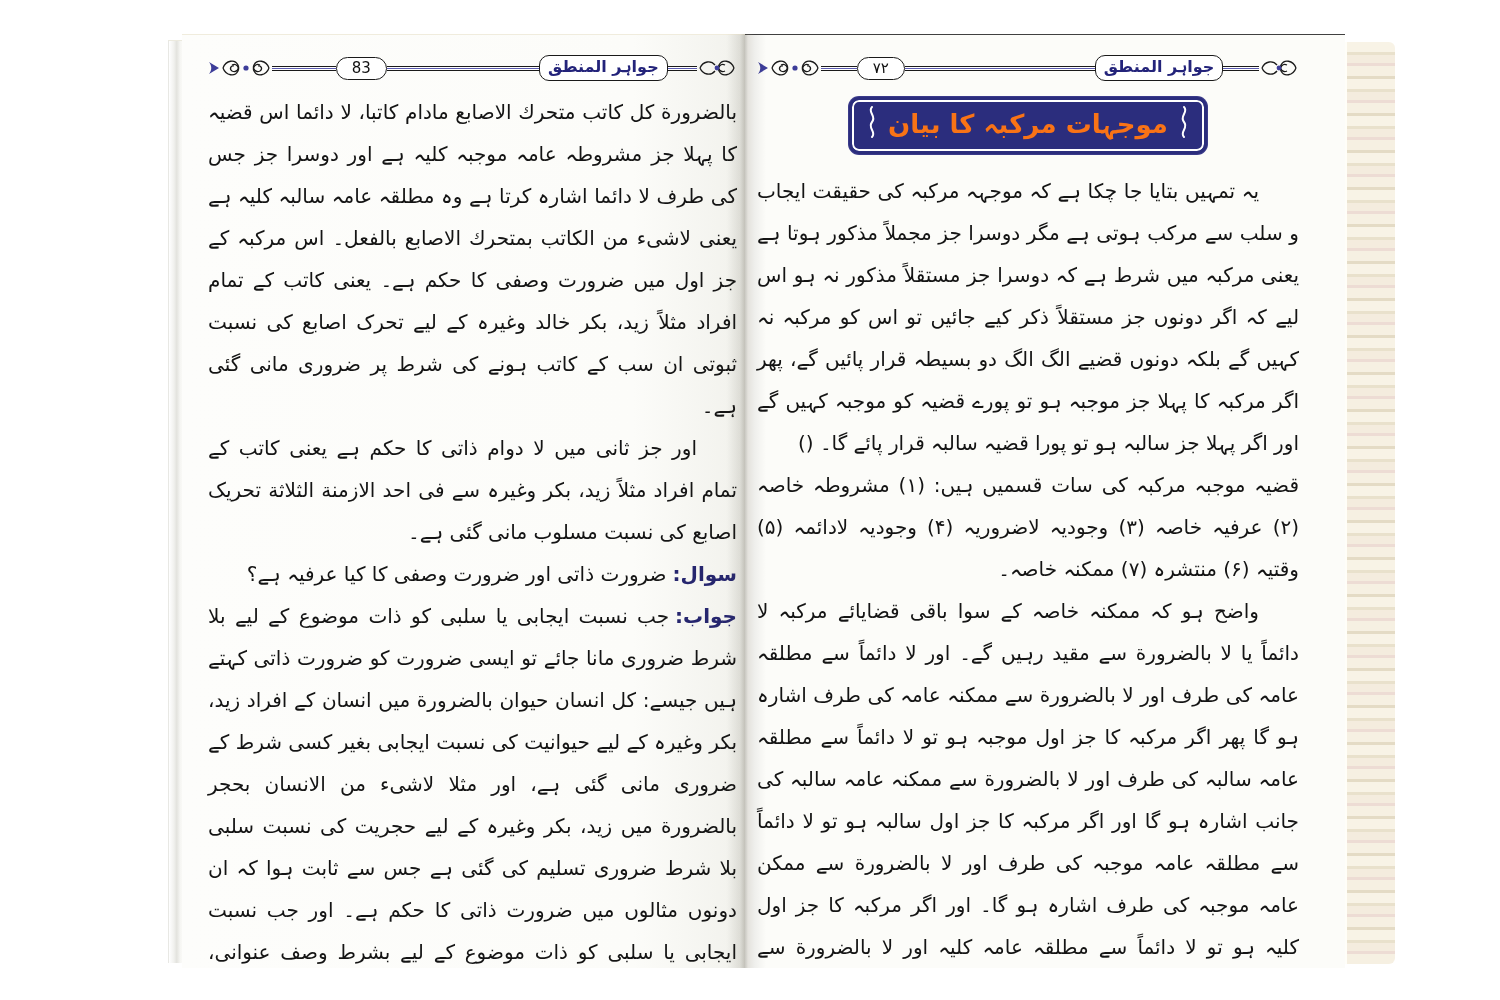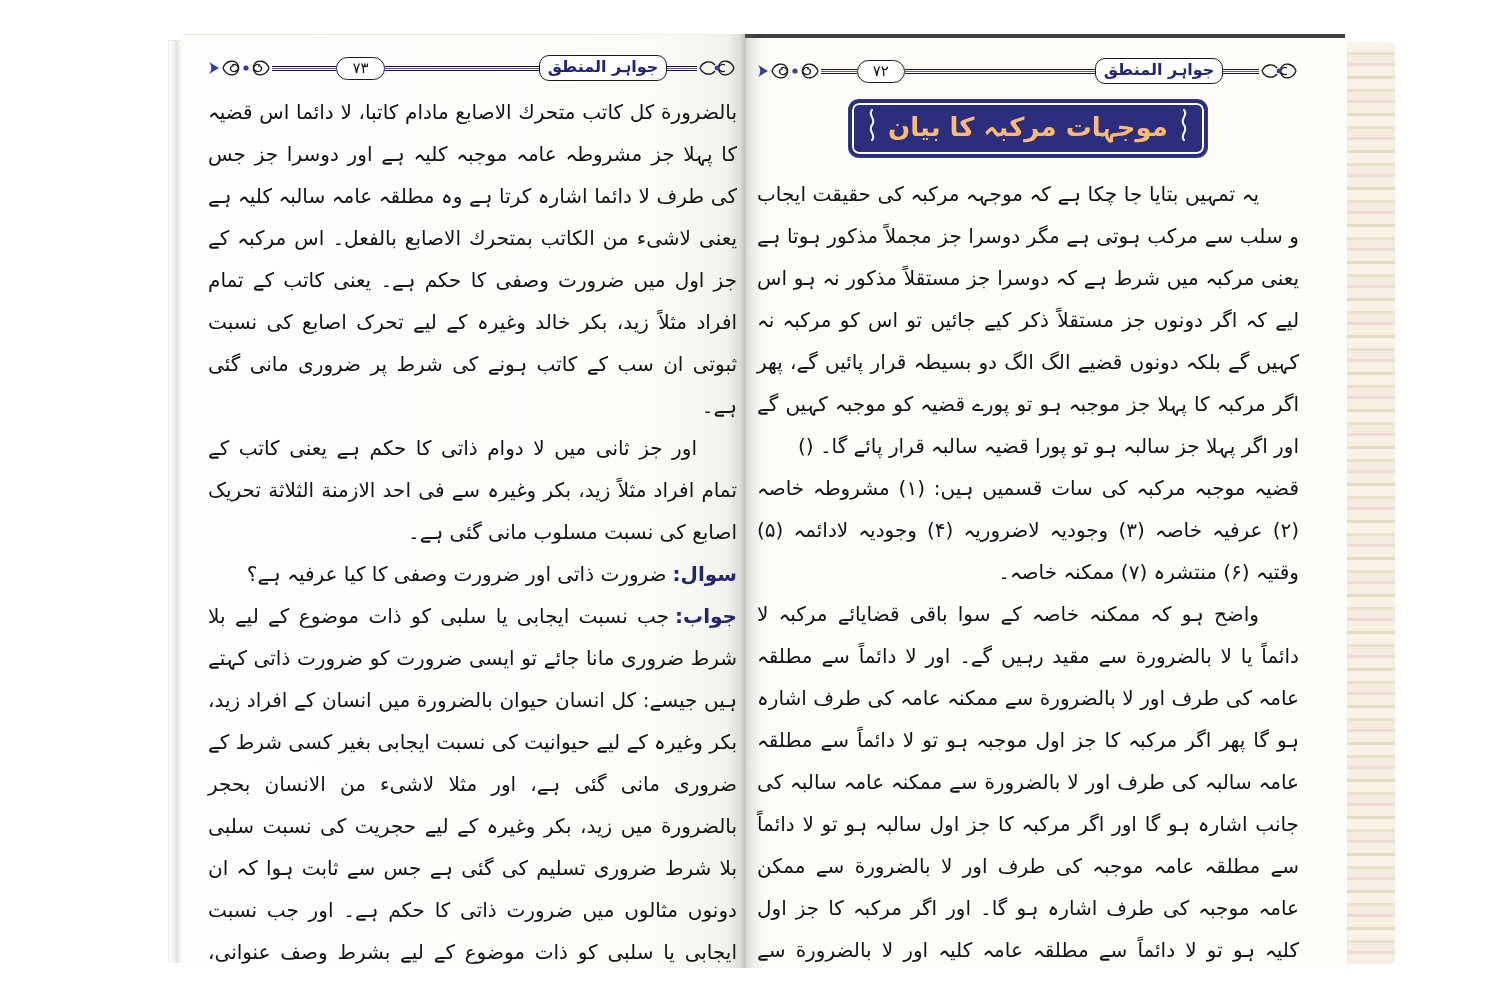--- a/index.html
+++ b/index.html
@@ -10,21 +10,21 @@
 
   
   .left-edge{position:absolute;left:0;top:6px;width:14px;height:922px;
     background:linear-gradient(90deg,#ffffff 0%,#f1f1ee 35%,#e3e3de 55%,#f6f6f3 80%,#fbfbf8 100%);
     border-left:1px solid #e8e8e4;border-top:1px solid #eceade;}
 
   .page{position:absolute;top:0;height:934px;background:#fcfcf9;display:flex;flex-direction:column;overflow:hidden;}
   .page-left{left:14px;width:563px;background:linear-gradient(90deg,#fdfdfb 0%,#fcfcf9 80%,#f3f3ee 97%,#e9e9e3 100%);
     padding:0 8px 0 26px;box-sizing:border-box;border-top:1px solid #f0ecdd;}
   .page-right{left:577px;width:600px;background:linear-gradient(90deg,#ededе8 0%,#f3f3ee 2%,#fcfcf9 10%,#fdfdfb 100%);
-    padding:0 46px 0 12px;box-sizing:border-box;border-top:4px solid #404040;}
+    padding:0 46px 0 12px;box-sizing:border-box;border-top:1px solid #404040;}
 
   .spine{position:absolute;left:558px;top:0;width:40px;height:934px;z-index:6;pointer-events:none;
     background:linear-gradient(90deg,rgba(0,0,0,0) 0%,rgba(90,85,70,0.10) 35%,rgba(85,80,65,0.28) 49%,rgba(120,110,95,0.18) 55%,rgba(0,0,0,0.05) 72%,rgba(0,0,0,0) 100%);}
 
   .fore-edge{position:absolute;left:1177px;top:8px;width:48px;height:922px;border-radius:0 6px 6px 0;
     background:repeating-linear-gradient(180deg,#f8f3e6 0px,#f8f3e6 10px,#e9e1cc 10px,#e9e1cc 13px,#f4ecde 13px,#f4ecde 21px,#eddcd4 21px,#eddcd4 24px,#f6f0e2 24px,#f6f0e2 34px,#e4dbc5 34px,#e4dbc5 37px);
     border-left:2px solid #fffef8;}
 
   
   .orn-row{display:flex;align-items:center;flex:0 0 auto;}
@@ -33,21 +33,21 @@
   .r1{flex:0.55 1 30px;} .r2{flex:1.5 1 60px;} .r3{flex:0.25 1 14px;}
   .num-oval{flex:0 0 auto;border:1.6px solid #1a1a1a;border-radius:16px;background:#ffffff;
     padding:1px 15px 2px;font-size:15px;line-height:18px;color:#111;z-index:2;}
   .title-box{flex:0 0 auto;border:1.6px solid #1a1a1a;border-radius:10px;background:#ffffff;
     padding:2px 8px 4px;font-weight:bold;color:#23237a;font-size:16px;line-height:18px;z-index:2;}
   .orn{flex:0 0 auto;display:inline-flex;align-items:center;}
   .flip{transform:scaleX(-1);}
 
   
   .banner-wrap{display:flex;justify-content:center;flex:0 0 auto;margin:16px 0 6px;}
-  .banner{display:flex;align-items:center;gap:10px;background:#2b2d7d;color:#fdba74;
+  .banner{display:flex;align-items:center;gap:10px;background:#2b2d7d;color:#f97316;
     border:3px solid #2b2d7d;box-shadow:inset 0 0 0 2px #ffffff,0 0 0 1px #3a3a8a;
     border-radius:10px;padding:5px 14px 8px;min-width:300px;justify-content:center;}
   .banner-text{font-weight:bold;font-size:26px;line-height:30px;direction:rtl;}
 
   
   .text-block{flex:0 1 auto;direction:rtl;text-align:justify;color:#141414;
     font-size:20px;line-height:42px;margin-top:10px;}
   .text-block p{margin:0;}
   .indent{text-indent:40px;}
   .lead{color:#26266e;font-weight:bold;}
@@ -72,21 +72,21 @@
         <span class="orn">
           <svg width="52" height="22" viewBox="0 0 52 22">
             <path d="M3 11 C6 3 15 2 18 8 C20 12 16 16 12 14 C9 12 11 8 14 9" fill="none" stroke="#1a1a1a" stroke-width="1.3"></path>
             <path d="M3 11 C6 19 15 20 18 14 C20 10 16 6 12 8" fill="none" stroke="#1a1a1a" stroke-width="1.3"></path>
             <path d="M49 11 C46 3 37 2 34 8 C32 12 36 16 40 14 C43 12 41 8 38 9" fill="none" stroke="#1a1a1a" stroke-width="1.3"></path>
             <path d="M49 11 C46 19 37 20 34 14 C32 10 36 6 40 8" fill="none" stroke="#1a1a1a" stroke-width="1.3"></path>
             <circle cx="26" cy="11" r="2.6" fill="#3d3d99"></circle>
           </svg>
         </span>
         <span class="rule r1"></span>
-        <span class="num-oval"><span>۷۳</span></span>
+        <span class="num-oval"><span>83</span></span>
         <span class="rule r2"></span>
         <span class="title-box"><span>جواہر المنطق</span></span>
         <span class="rule r3"></span>
         <span class="orn flip">
           <svg width="40" height="22" viewBox="0 0 40 22">
             <path d="M3 11 C6 3 15 2 18 8 C20 12 16 16 12 14" fill="none" stroke="#1a1a1a" stroke-width="1.3"></path>
             <path d="M3 11 C6 19 15 20 18 14 C20 10 16 6 12 8" fill="none" stroke="#1a1a1a" stroke-width="1.3"></path>
             <path d="M37 11 C34 4 26 3 22 8 M37 11 C34 18 26 19 22 14" fill="none" stroke="#1a1a1a" stroke-width="1.3"></path>
             <circle cx="20" cy="11" r="2.4" fill="#3d3d99"></circle>
           </svg>

